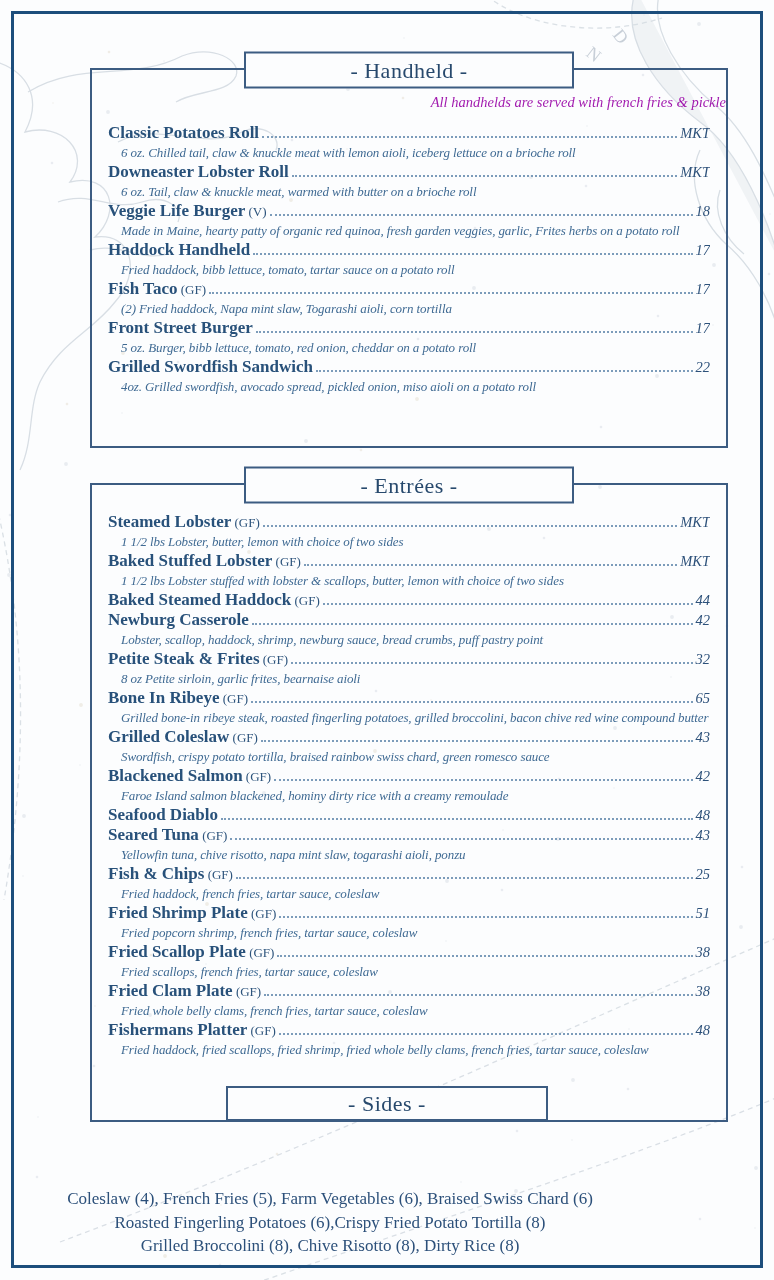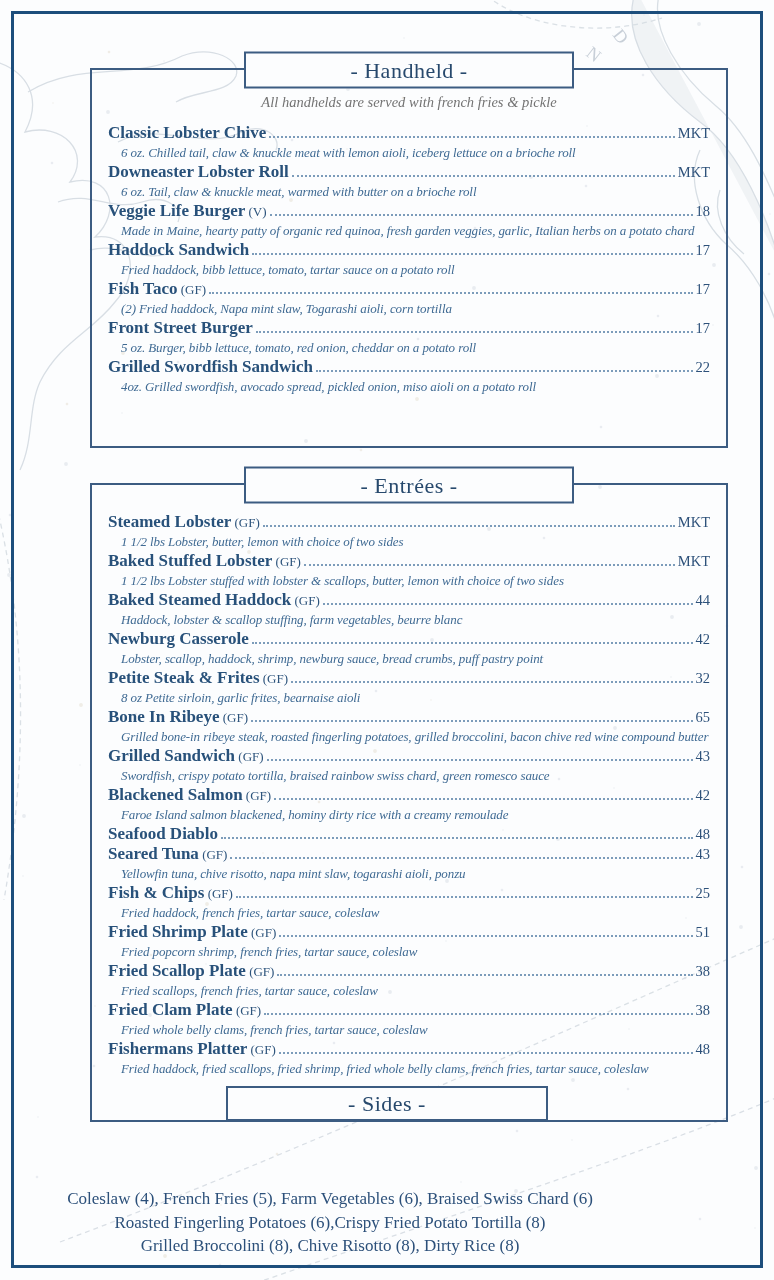--- a/index.html
+++ b/index.html
@@ -30,24 +30,24 @@
     width:326px;height:33px;
     background:#fcfdfe;
     border:2px solid #3c5c82;
     display:flex;align-items:center;justify-content:center;
     box-sizing:content-box;
   }
   .title-text{
     font-size:22px;color:#27496d;letter-spacing:.5px;
   }
   .section-note{
-    text-align:center;
+    text-align:right;
     font-style:italic;
     font-size:14.5px;
-    color:#737373;
+    color:#a21caf;
     margin-top:24px;
     margin-bottom:12px;
   }
   .items{padding:0 16px;}
   .section-entrees .items{padding-top:27px;}
   .item{overflow:hidden;}
   .item-line{
     display:flex;align-items:baseline;
     line-height:20px;height:20px;
     white-space:nowrap;
@@ -62,20 +62,21 @@
     font-size:13px;
     color:#2d547c;
   }
   .leader{
     flex:1;
     border-bottom:2px dotted #7c9cba;
     margin:0 3px 5px 3px;
     min-width:20px;
   }
   .item-price{
+    font-style:italic;
     font-size:14.5px;
     color:#2d517a;
   }
   .item-desc{
     font-style:italic;
     font-size:13px;
     color:#3f6a93;
     padding-left:13px;
     line-height:19px;height:19px;
     white-space:nowrap;
@@ -243,21 +244,21 @@
   <div class="outer-frame"></div>
 
   <section class="menu-section section-handheld">
     <div class="title-box">
       <span class="title-text">- Handheld -</span>
     </div>
     <div class="section-note">All handhelds are served with french fries &amp; pickle</div>
     <div class="items">
     <div class="item">
       <div class="item-line">
-        <span class="item-name">Classic Lobster Chive</span>
+        <span class="item-name">Classic Potatoes Roll</span>
 
         <span class="leader"></span>
         <span class="item-price">MKT</span>
       </div>
       <div class="item-desc">6 oz. Chilled tail, claw &amp; knuckle meat with lemon aioli, iceberg lettuce on a brioche roll</div>
     </div>
 
     <div class="item">
       <div class="item-line">
         <span class="item-name">Downeaster Lobster Roll</span>
@@ -268,26 +269,26 @@
       <div class="item-desc">6 oz. Tail, claw &amp; knuckle meat, warmed with butter on a brioche roll</div>
     </div>
 
     <div class="item">
       <div class="item-line">
         <span class="item-name">Veggie Life Burger</span>
         <span class="diet-tag">&nbsp;(V)</span>
         <span class="leader"></span>
         <span class="item-price">18</span>
       </div>
-      <div class="item-desc">Made in Maine, hearty patty of organic red quinoa, fresh garden veggies, garlic, Italian herbs on a potato chard</div>
-    </div>
-
-    <div class="item">
-      <div class="item-line">
-        <span class="item-name">Haddock Sandwich</span>
+      <div class="item-desc">Made in Maine, hearty patty of organic red quinoa, fresh garden veggies, garlic, Frites herbs on a potato roll</div>
+    </div>
+
+    <div class="item">
+      <div class="item-line">
+        <span class="item-name">Haddock Handheld</span>
 
         <span class="leader"></span>
         <span class="item-price">17</span>
       </div>
       <div class="item-desc">Fried haddock, bibb lettuce, tomato, tartar sauce on a potato roll</div>
     </div>
 
     <div class="item">
       <div class="item-line">
         <span class="item-name">Fish Taco</span>
@@ -346,21 +347,20 @@
       <div class="item-desc">1 1/2 lbs Lobster stuffed with lobster &amp; scallops, butter, lemon with choice of two sides</div>
     </div>
 
     <div class="item">
       <div class="item-line">
         <span class="item-name">Baked Steamed Haddock</span>
         <span class="diet-tag">&nbsp;(GF)</span>
         <span class="leader"></span>
         <span class="item-price">44</span>
       </div>
-      <div class="item-desc">Haddock, lobster &amp; scallop stuffing, farm vegetables, beurre blanc</div>
     </div>
 
     <div class="item">
       <div class="item-line">
         <span class="item-name">Newburg Casserole</span>
 
         <span class="leader"></span>
         <span class="item-price">42</span>
       </div>
       <div class="item-desc">Lobster, scallop, haddock, shrimp, newburg sauce, bread crumbs, puff pastry point</div>
@@ -381,21 +381,21 @@
         <span class="item-name">Bone In Ribeye</span>
         <span class="diet-tag">&nbsp;(GF)</span>
         <span class="leader"></span>
         <span class="item-price">65</span>
       </div>
       <div class="item-desc">Grilled bone-in ribeye steak, roasted fingerling potatoes, grilled broccolini, bacon chive red wine compound butter</div>
     </div>
 
     <div class="item">
       <div class="item-line">
-        <span class="item-name">Grilled Sandwich</span>
+        <span class="item-name">Grilled Coleslaw</span>
         <span class="diet-tag">&nbsp;(GF)</span>
         <span class="leader"></span>
         <span class="item-price">43</span>
       </div>
       <div class="item-desc">Swordfish, crispy potato tortilla, braised rainbow swiss chard, green romesco sauce</div>
     </div>
 
     <div class="item">
       <div class="item-line">
         <span class="item-name">Blackened Salmon</span>

